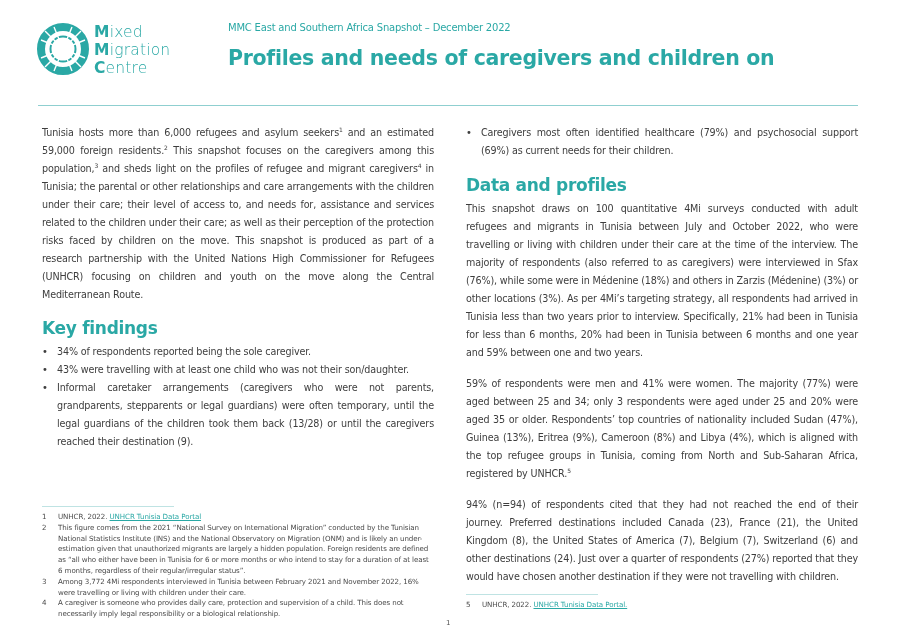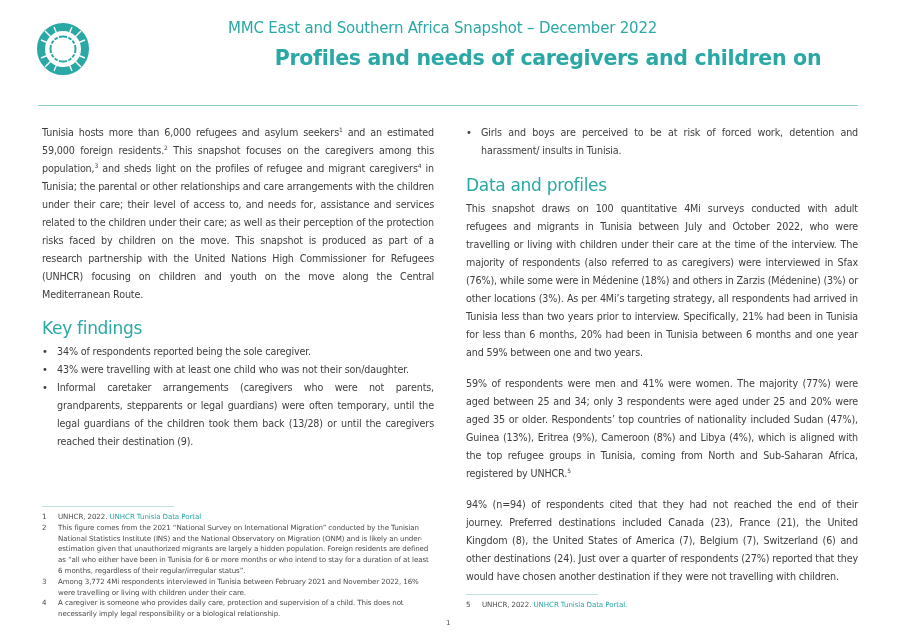--- a/index.html
+++ b/index.html
@@ -2,59 +2,64 @@
 <html><head>
 <meta charset="utf-8">
 <style>
   html, body { margin:0; padding:0; background:#ffffff; }
   body { width:900px; height:637px; position:relative; overflow:hidden; font-family:"Liberation Sans", sans-serif; color:#3a3a3a; }
   .logo { position:absolute; left:36px; top:22px; width:150px; height:60px; }
   .logo svg { position:absolute; left:0; top:0; }
   .logo-text { position:absolute; left:58px; top:1px; font-size:15.5px; line-height:18px; color:#2aa8a5; font-family:"DejaVu Sans", sans-serif; font-weight:300; letter-spacing:0.2px; }
   .logo-text b { font-weight:bold; }
   .header { position:absolute; left:228px; top:18px; width:640px; }
-  .subtitle { font-family:"DejaVu Sans", sans-serif; font-size:15px; color:#2aa8a5; font-weight:normal; letter-spacing:-0.2px; line-height:20px; }
-  .title { font-family:"DejaVu Sans", sans-serif; font-size:20.5px; line-height:26px; font-weight:bold; color:#2aa8a5; margin-top:7px; letter-spacing:-0.3px;text-align:center; }
+  .subtitle { font-family:"DejaVu Sans", sans-serif; font-size:10px; color:#2aa8a5; font-weight:normal; letter-spacing:-0.2px; line-height:20px; }
+  .title { font-family:"DejaVu Sans", sans-serif; font-size:20.5px; line-height:26px; font-weight:bold; color:#2aa8a5; margin-top:7px; letter-spacing:-0.3px; }
   .rule { position:absolute; left:38px; top:105px; width:820px; height:1px; background:#8fcfd0; }
   .col { position:absolute; top:124px; width:392px; font-size:9.6px; line-height:18px; color:#3d3d3d; font-family:"DejaVu Sans", sans-serif; text-align:justify; letter-spacing:-0.15px; }
   .col-left { left:42px; }
   .col-right { left:466px; }
   .col p { margin:0 0 13px 0; }
   sup { font-size:6px; line-height:0; vertical-align:4px; }
-  h2 { font-family:"DejaVu Sans", sans-serif; font-size:17px; font-weight:normal; color:#2aa8a5; margin:0 0 4px 0; line-height:22px; letter-spacing:-0.3px; }
+  h2 { font-family:"DejaVu Sans", sans-serif; font-size:17px; font-weight:bold; color:#2aa8a5; margin:0 0 4px 0; line-height:22px; letter-spacing:-0.3px; }
   ul { list-style:none; margin:0 0 12px 0; padding:0; }
   ul li { position:relative; padding-left:15px; }
   ul li::before { content:"•"; position:absolute; left:0; top:0; color:#3d3d3d; font-size:10px; }
   .fn-block { position:absolute; width:392px; font-family:"DejaVu Sans", sans-serif; font-size:7.1px; line-height:10.8px; color:#4a4a4a; letter-spacing:-0.1px; }
   .fn-left { left:42px; top:506px; }
   .fn-right { left:466px; top:594px; }
   .fn-rule { width:132px; height:1px; background:#bfe3e3; margin-bottom:5px; }
   .fn { display:flex; }
   .fn .num { width:16px; flex:none; }
   .fn .txt { flex:1; }
-  .fn a { color:#2aa8a5; }
+  .fn a { color:#2aa8a5; text-decoration:underline; }
   .page-num { position:absolute; left:446px; top:619px; font-size:7px; color:#555; font-family:"DejaVu Sans", sans-serif; }
 </style>
 </head>
 <body>
 
 <div class="logo">
   <svg width="54" height="54" viewBox="0 0 54 54">
     <circle cx="27" cy="27" r="22" fill="none" stroke="#2aa8a5" stroke-width="8"></circle>
     <circle cx="27" cy="27" r="12.5" fill="#ffffff" stroke="#2aa8a5" stroke-width="2"></circle>
     <g stroke="#ffffff" stroke-width="1.4" fill="none">
       <line x1="5" y1="18" x2="49" y2="36"></line>
       <line x1="5" y1="36" x2="49" y2="18"></line>
       <line x1="18" y1="5" x2="36" y2="49"></line>
       <line x1="36" y1="5" x2="18" y2="49"></line>
       <line x1="9" y1="9" x2="45" y2="45"></line>
       <line x1="45" y1="9" x2="9" y2="45"></line>
     </g>
     <circle cx="27" cy="27" r="11" fill="#ffffff"></circle>
   </svg>
+  <div class="logo-text">
+    <div><b>M</b><span>ixed</span></div>
+    <div><b>M</b><span>igration</span></div>
+    <div><b>C</b><span>entre</span></div>
+  </div>
 </div>
 
 <div class="header">
   <div class="subtitle">MMC East and Southern Africa Snapshot – December 2022</div>
   <div class="title">
     <div>Profiles and needs of caregivers and children on</div>
   </div>
 </div>
 
 <div class="rule"></div>
@@ -64,21 +69,21 @@
   <h2 style="margin-top:8px;">Key findings</h2>
   <ul>
     <li>34% of respondents reported being the sole caregiver.</li>
     <li>43% were travelling with at least one child who was not their son/daughter.</li>
     <li>Informal caretaker arrangements (caregivers who were not parents, grandparents, stepparents or legal guardians) were often temporary, until the legal guardians of the children took them back (13/28) or until the caregivers reached their destination (9).</li>
   </ul>
 </div>
 
 <div class="col col-right">
   <ul style="margin-bottom:14px;">
-    <li>Girls and boys are perceived to be at risk of forced work, detention and harassment/ insults in Tunisia.</li>
+    <li>Caregivers most often identified healthcare (79%) and psychosocial support (69%) as current needs for their children.</li>
   </ul>
   <h2 style="margin-top:0;">Data and profiles</h2>
   <p>This snapshot draws on 100 quantitative 4Mi surveys conducted with adult refugees and migrants in Tunisia between July and October 2022, who were travelling or living with children under their care at the time of the interview. The majority of respondents (also referred to as caregivers) were interviewed in Sfax (76%), while some were in Médenine (18%) and others in Zarzis (Médenine) (3%) or other locations (3%). As per 4Mi’s targeting strategy, all respondents had arrived in Tunisia less than two years prior to interview. Specifically, 21% had been in Tunisia for less than 6 months, 20% had been in Tunisia between 6 months and one year and 59% between one and two years.</p>
   <p><span>59% of respondents were men and 41% were women. The majority (77%) were aged between 25 and 34; only 3 respondents were aged under 25 and 20% were aged 35 or older. Respondents’ top countries of nationality included Sudan (47%), Guinea (13%), Eritrea (9%), Cameroon (8%) and Libya (4%), which is aligned with the top refugee groups in Tunisia, coming from North and Sub-Saharan Africa, registered by UNHCR.</span><sup>5</sup></p>
   <p>94% (n=94) of respondents cited that they had not reached the end of their journey. Preferred destinations included Canada (23), France (21), the United Kingdom (8), the United States of America (7), Belgium (7), Switzerland (6) and other destinations (24). Just over a quarter of respondents (27%) reported that they would have chosen another destination if they were not travelling with children.</p>
 </div>
 
 <div class="fn-block fn-left">
   <div class="fn-rule"></div>
   <div class="fn">

